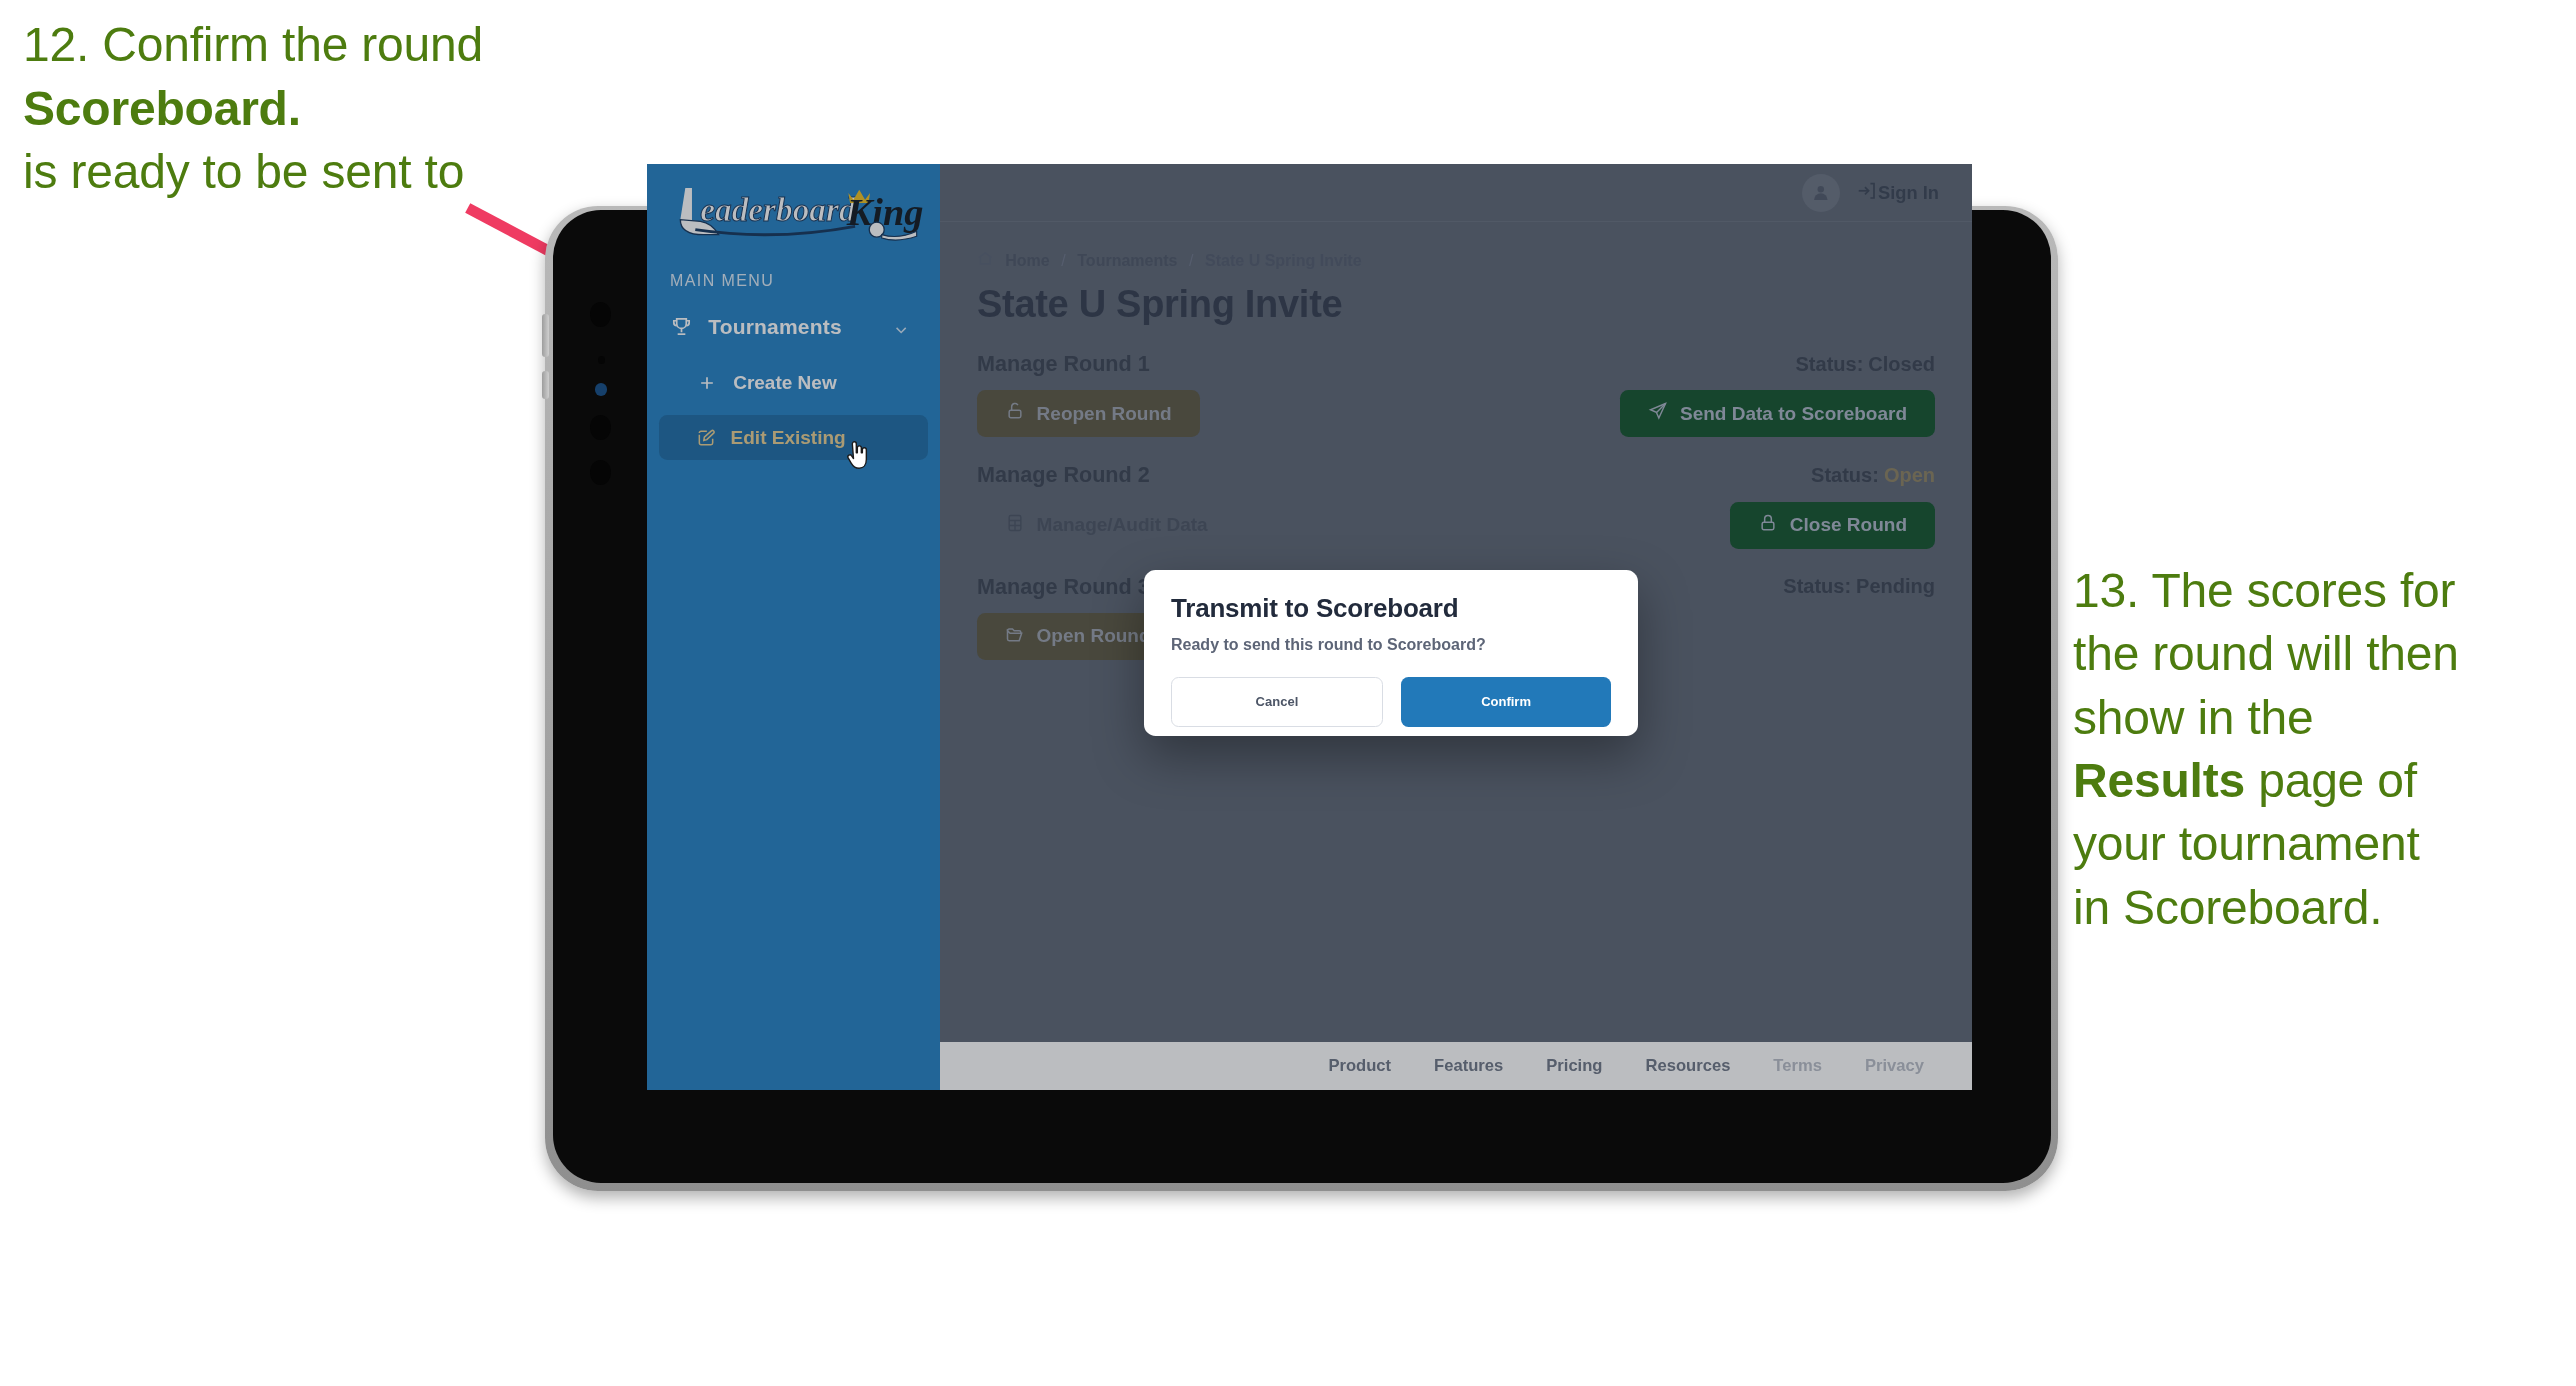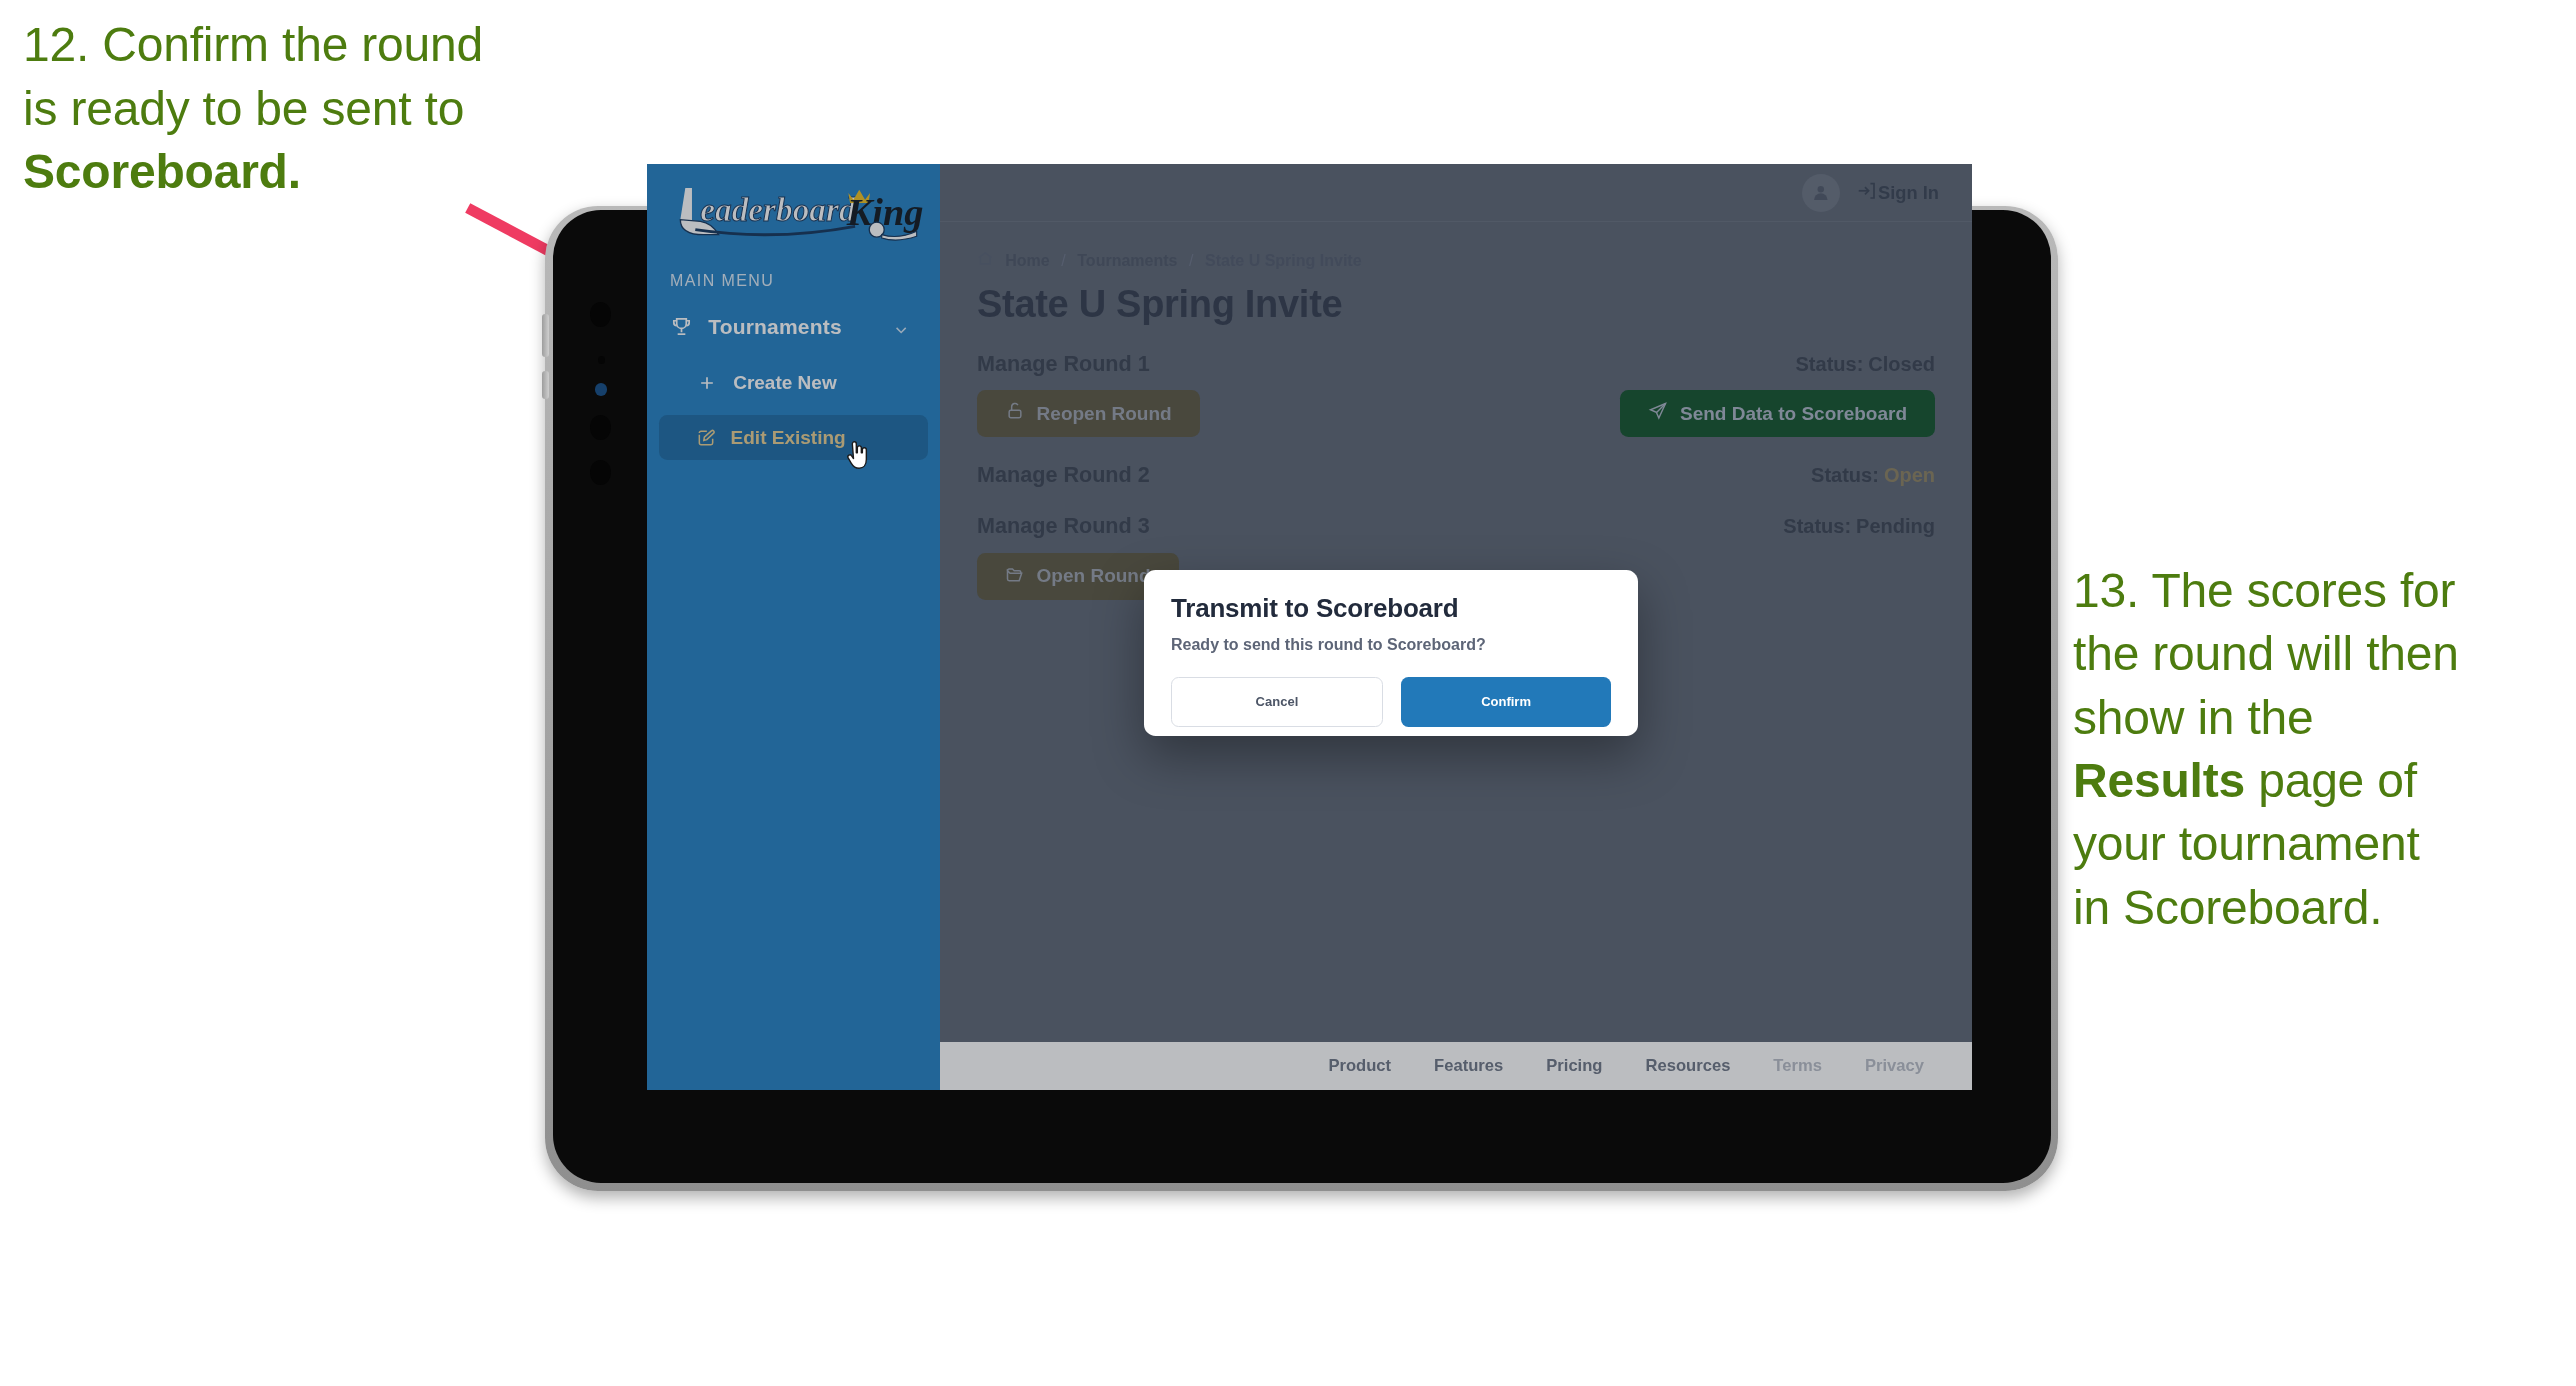--- a/index.html
+++ b/index.html
@@ -108,22 +108,22 @@
   #btn-confirm{background:#2279b9;color:#ffffff;}
 
   
   #cursor{position:absolute;left:196px;top:276px;width:28px;height:33px;}
 </style>
 </head>
 <body>
 
 <div class="anno" id="anno-left">
   <div>12. Confirm the round</div>
+  <div><b>Scoreboard.</b></div>
   <div>is ready to be sent to</div>
-  <div><b>Scoreboard.</b></div>
 </div>
 
 <div class="anno" id="anno-right">
   <div>13. The scores for</div>
   <div>the round will then</div>
   <div>show in the</div>
   <div><b>Results</b><span> page of</span></div>
   <div>your tournament</div>
   <div>in Scoreboard.</div>
 </div>
@@ -280,20 +280,40 @@
                 </div>
               </div>
 
               <div class="round">
                 <div class="round-head">
                   <span class="round-name">Manage Round 2</span>
                   <span class="round-status">
                     <span>Status:</span><span class="val" style="color:#8d8262">Open</span>
                   </span>
                 </div>
+                <div class="round-actions">
+                  <span class="btn btn-plain">
+                    <span>
+                      <svg width="20" height="20" viewBox="0 0 24 24" fill="none" stroke="#4b5464" stroke-width="1.7">
+                        <rect x="5" y="3" width="14" height="18" rx="2"></rect>
+                          <path d="M5 9h14M5 15h14M12 9v12"></path>
+                      </svg>
+                    </span>
+                    <span>Manage/Audit Data</span>
+                  </span>
+                  <span class="btn btn-steel">
+                    <span>
+                      <svg width="20" height="20" viewBox="0 0 24 24" fill="none" stroke="#aab4c4" stroke-width="1.8">
+                        <rect x="5" y="11" width="14" height="9" rx="2"></rect>
+                          <path d="M8 11V7a4 4 0 0 1 8 0v4"></path>
+                      </svg>
+                    </span>
+                    <span>Close Round</span>
+                  </span>
+                </div>
               </div>
 
               <div class="round">
                 <div class="round-head">
                   <span class="round-name">Manage Round 3</span>
                   <span class="round-status">
                     <span>Status:</span><span class="val" style="color:#3b4454">Pending</span>
                   </span>
                 </div>
                 <div class="round-actions">

